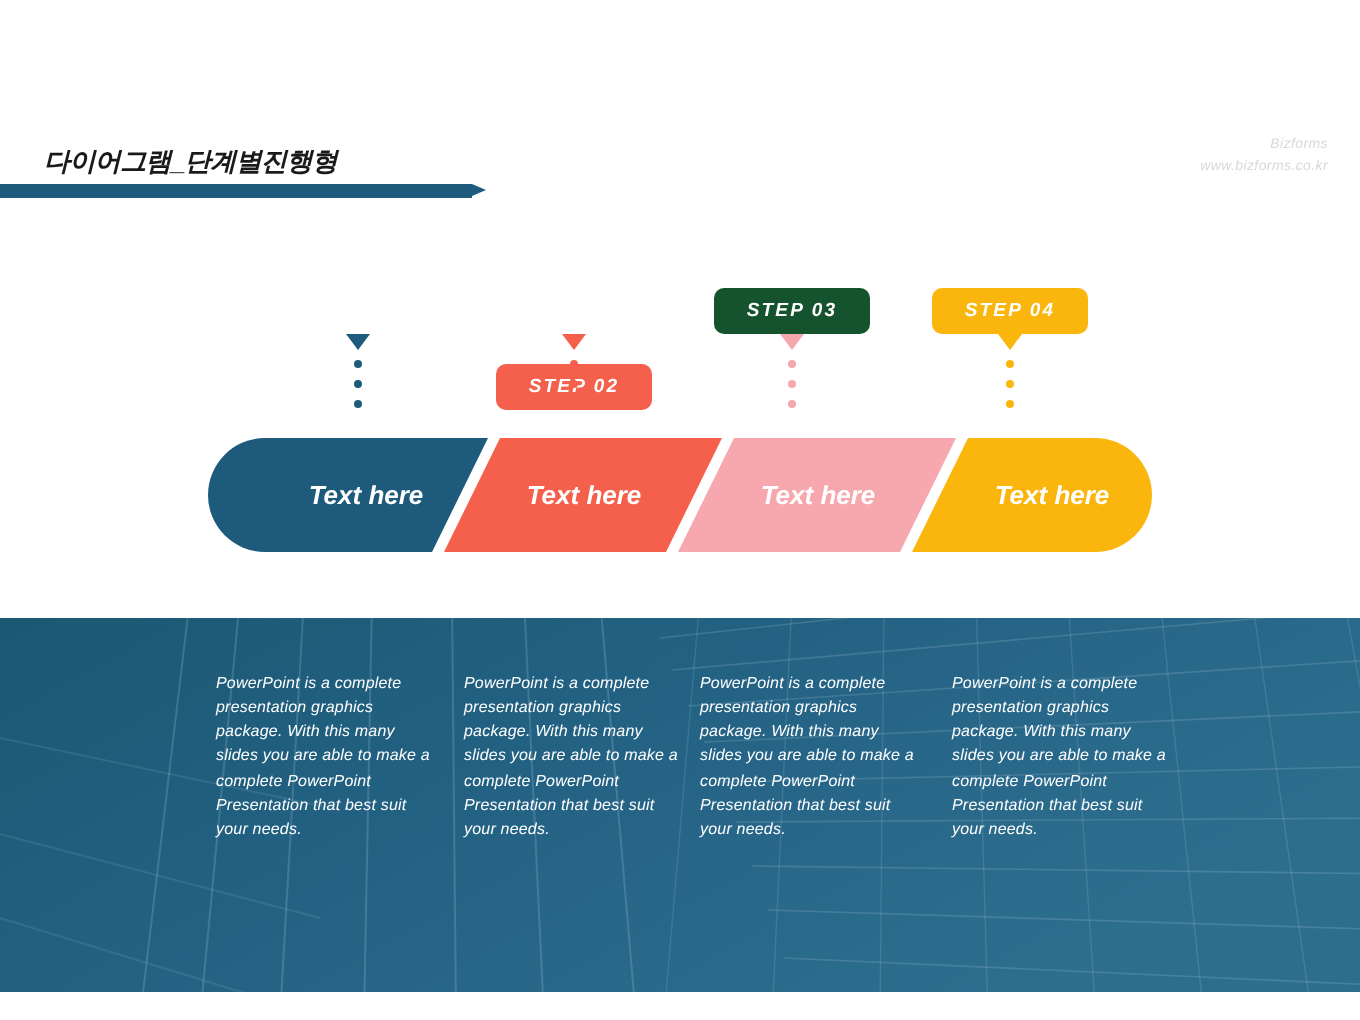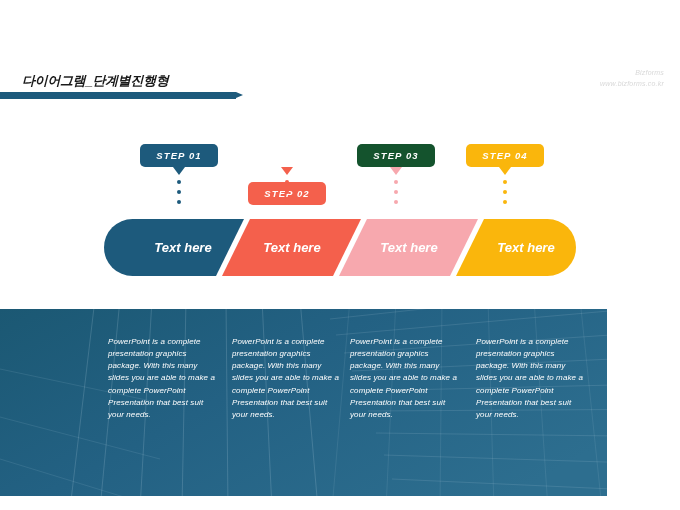--- a/index.html
+++ b/index.html
@@ -125,21 +125,21 @@
     color: #ffffff;
     white-space: nowrap;
     pointer-events: none;
   }
 
   
   #panel {
     position: absolute;
     left: 0;
     top: 309px;
-    width: 607px;
+    width: 680px;
     height: 187px;
     background: #1d5d7e;
     overflow: hidden;
   }
   #panel-photo {
     position: absolute;
     inset: 0;
   }
   #panel-cols {
     position: absolute;
@@ -165,23 +165,20 @@
 
   <div id="title">다이어그램_단계별진행형</div>
   <div id="title-bar" style="background: rgb(29, 90, 124);"></div>
   <div id="title-bar-tip" style="border-left-color: rgb(29, 90, 124);"></div>
 
   <div id="watermark">
     <div class="wm-line" style="color: rgb(216, 216, 216);">Bizforms</div>
     <div class="wm-line" style="color: rgb(216, 216, 216);">www.bizforms.co.kr</div>
   </div>
 
-  <div class="badge" style="left: 140px; background: rgb(29, 90, 124);">
-    <span class="badge-label">STEP 01</span>
-  </div>
   <div class="badge-tail" style="left: 173px; border-top-color: rgb(29, 90, 124);"></div>
 
   <div class="badge" style="left: 248px; background: rgb(244, 96, 76); margin-top: 38px;">
     <span class="badge-label">STEP 02</span>
   </div>
   <div class="badge-tail" style="left: 281px; border-top-color: rgb(244, 96, 76);"></div>
 
   <div class="badge" style="left: 357px; background: #14532d;">
     <span class="badge-label">STEP 03</span>
   </div>

